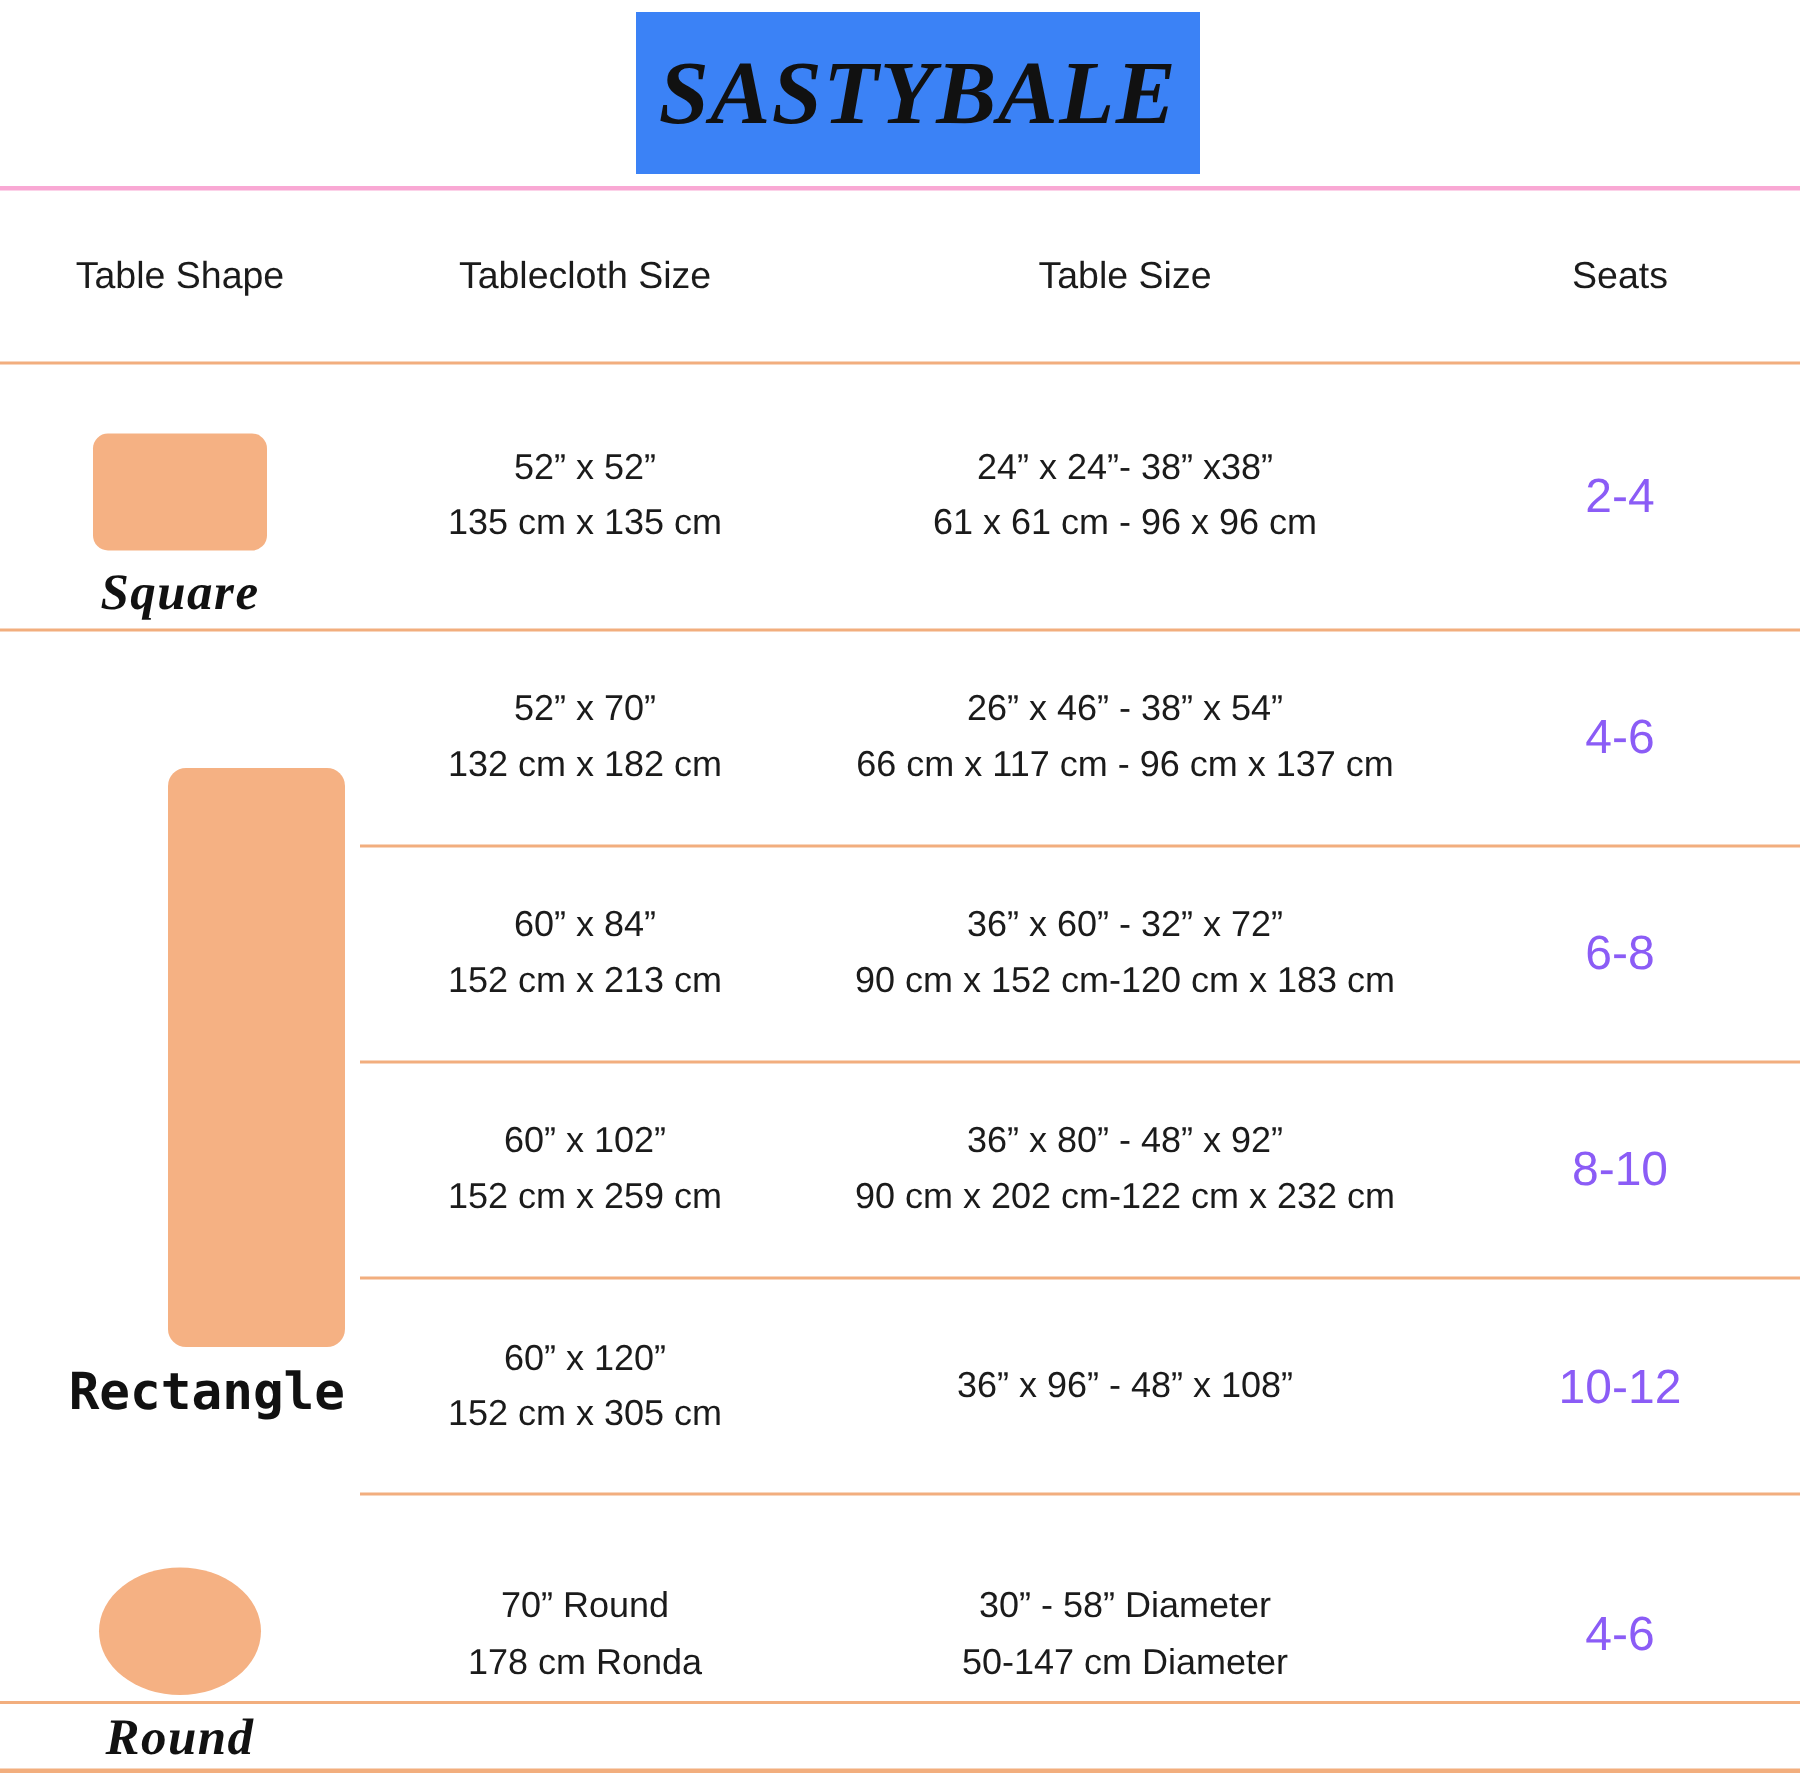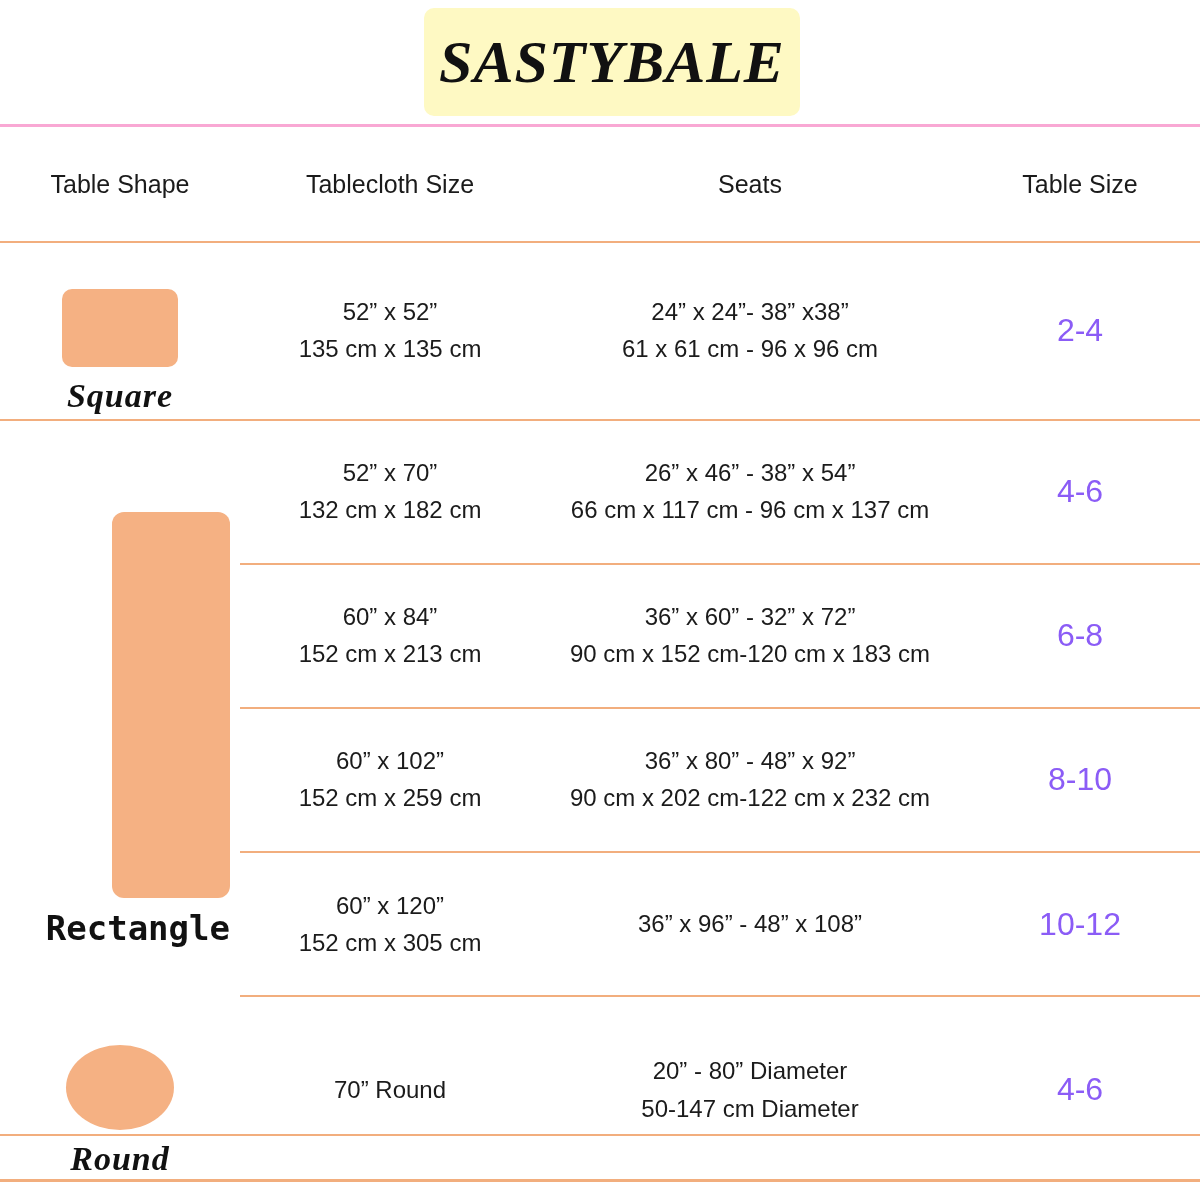--- a/index.html
+++ b/index.html
@@ -17,22 +17,22 @@
     overflow: hidden;
   }
 
   
   .brand-banner {
     position: absolute;
     left: 424px;
     top: 8px;
     width: 376px;
     height: 108px;
-    background: #fef9c3;
-    border-radius: 10px;
+    background: #3b82f6;
+    border-radius: 0;
     display: flex;
     align-items: center;
     justify-content: center;
     z-index: 5;
   }
   .brand-text {
     font-family: "Liberation Serif", serif;
     font-style: italic;
     font-weight: bold;
     font-size: 60px;
@@ -191,22 +191,22 @@
     <div class="part-rule rule-r1"></div>
     <div class="part-rule rule-r2"></div>
     <div class="part-rule rule-r3"></div>
     <div class="part-rule rule-r4"></div>
     <div class="full-rule rule-rect-bottom"></div>
 
     <div class="grid">
 
       <div class="cell hdr">Table Shape</div>
       <div class="cell hdr">Tablecloth Size</div>
+      <div class="cell hdr">Table Size</div>
       <div class="cell hdr">Seats</div>
-      <div class="cell hdr">Table Size</div>
 
       <div class="cell shape-cell shape-square-wrap">
         <div class="shape-square"></div>
         <div class="shape-label">Square</div>
       </div>
       <div class="cell">
         <div class="data-line">52” x 52”</div>
         <div class="data-line">135 cm x 135 cm</div>
       </div>
       <div class="cell">
@@ -268,23 +268,24 @@
       <div class="cell">
         <div class="seats">10-12</div>
       </div>
 
       <div class="cell shape-cell shape-round-wrap">
         <div class="shape-round"></div>
         <div class="shape-label">Round</div>
       </div>
       <div class="cell">
         <div class="data-line">70” Round</div>
-      </div>
-      <div class="cell">
-        <div class="data-line">20” - 80” Diameter</div>
+        <div class="data-line">178 cm Ronda</div>
+      </div>
+      <div class="cell">
+        <div class="data-line">30” - 58” Diameter</div>
         <div class="data-line">50-147 cm Diameter</div>
       </div>
       <div class="cell">
         <div class="seats">4-6</div>
       </div>
 
     </div>
   </div>
 </div>
 

